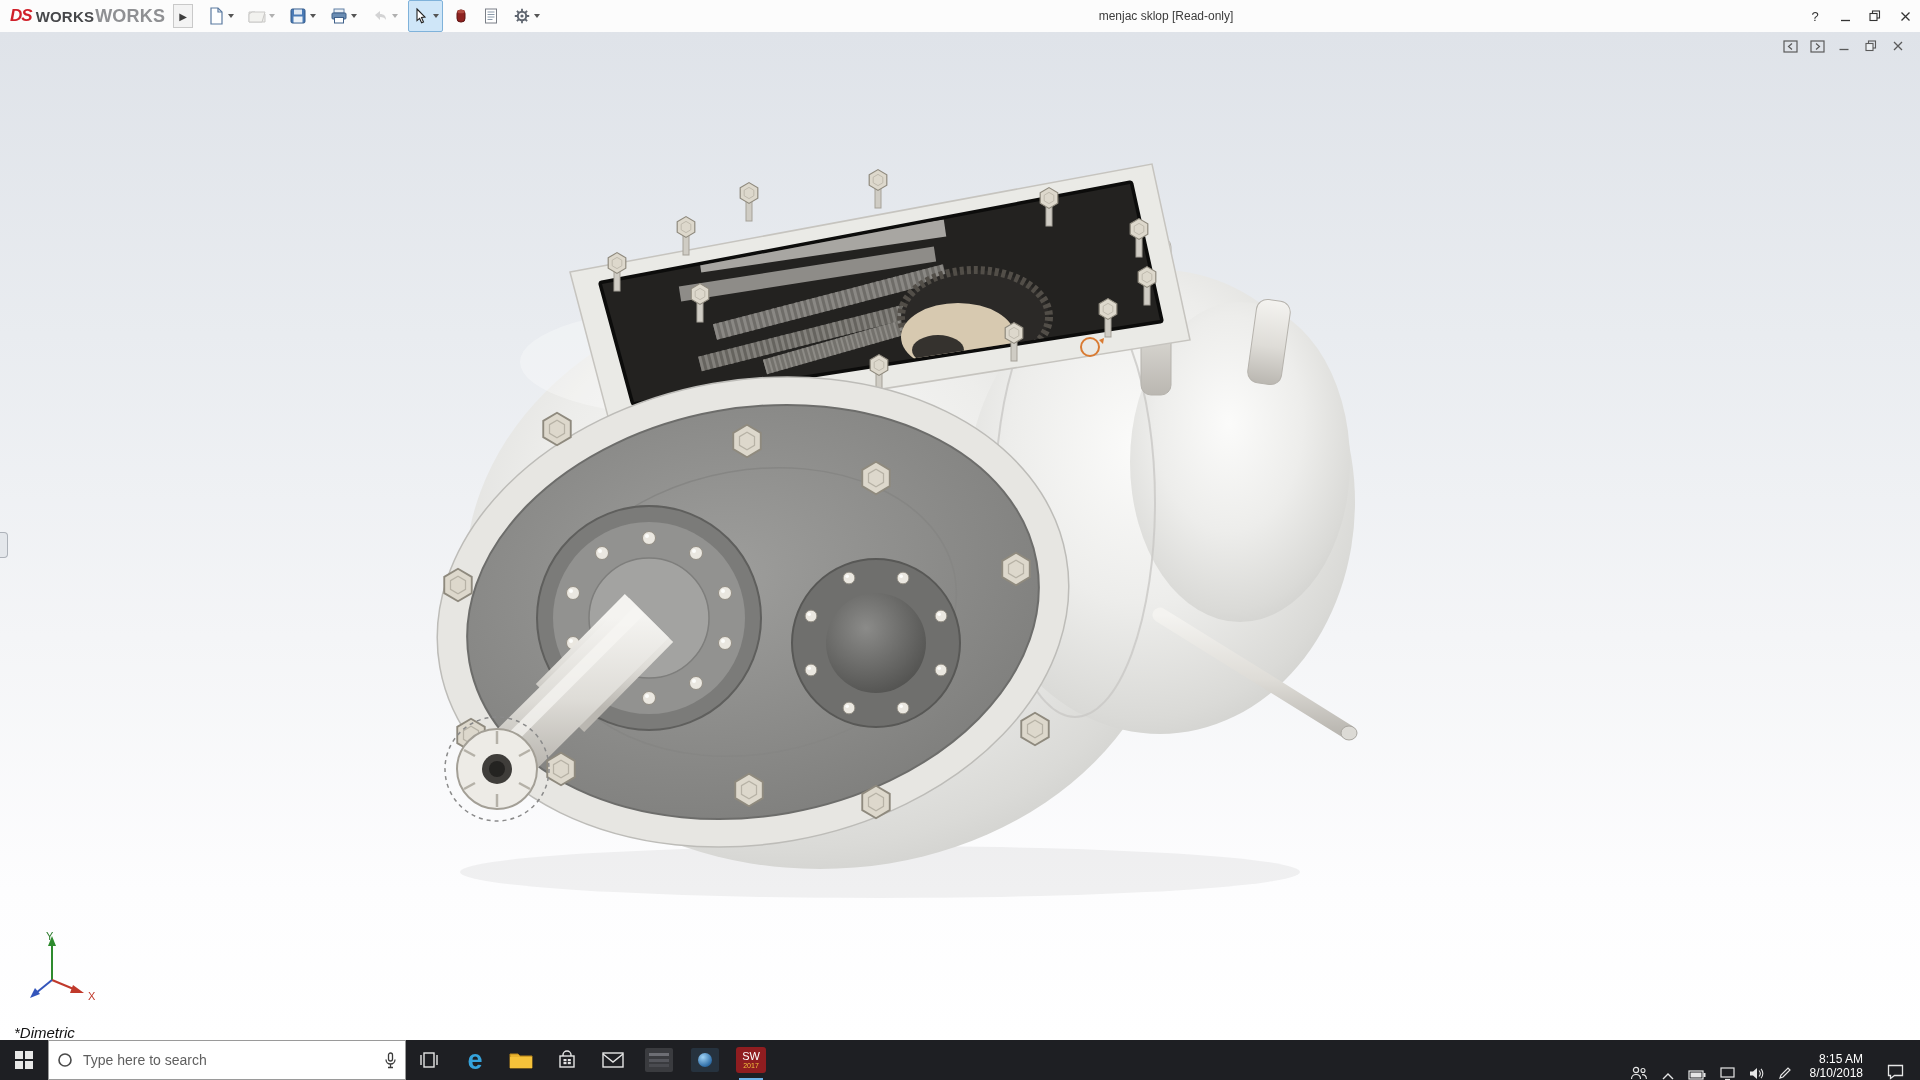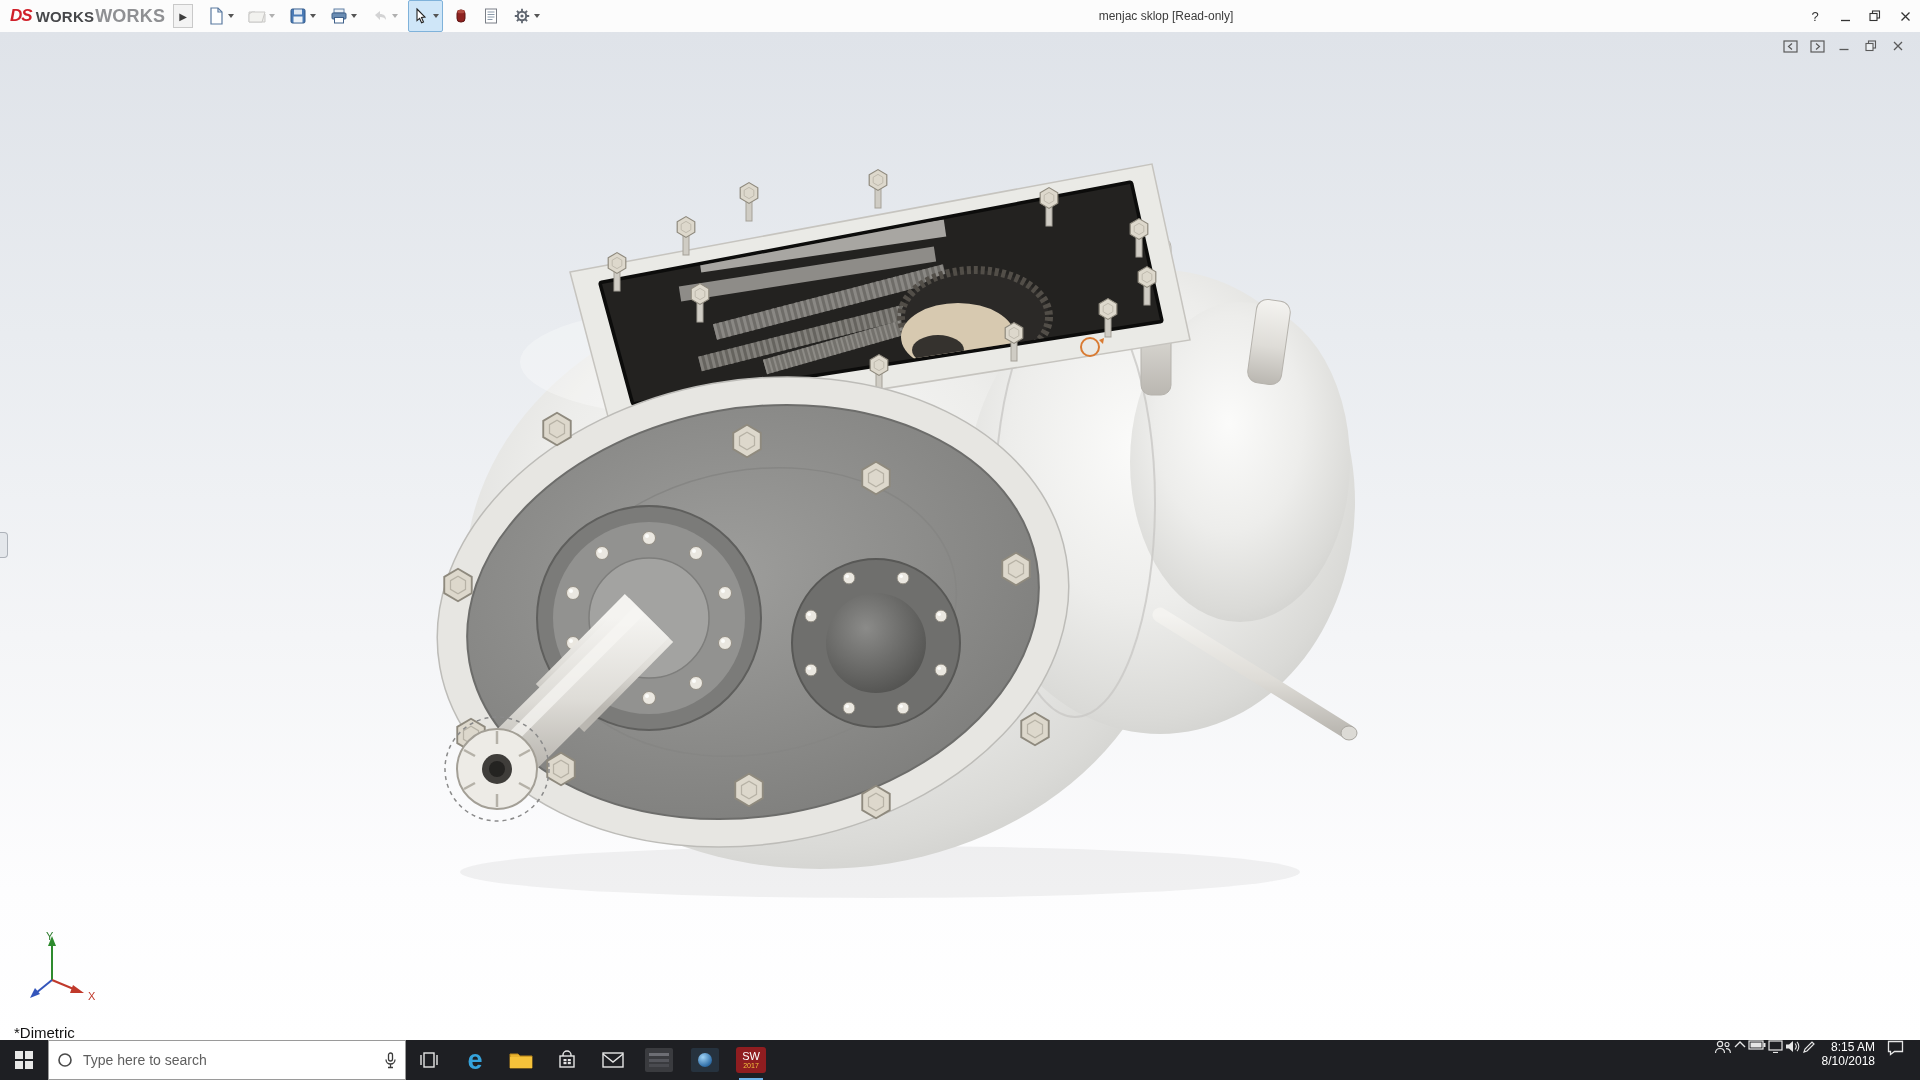--- a/index.html
+++ b/index.html
@@ -22,40 +22,40 @@
   .wtitle{position:absolute;left:1166px;transform:translateX(-50%);top:0;height:20px;line-height:32px;font-size:12px;color:#3c3c3c;white-space:nowrap;}
   .winctl{position:absolute;right:0;top:0;height:32px;display:flex;align-items:center;}
   .winctl .wbtn{width:30px;height:28px;display:flex;align-items:center;justify-content:center;color:#333;font-size:13px;cursor:pointer;}
 
   
   .viewport{position:absolute;top:32px;left:0;right:0;height:1008px;overflow:hidden;
     background:linear-gradient(180deg,#dfe3e9 0%,#e9ecf0 30%,#f4f5f7 60%,#fdfdfe 85%,#ffffff 100%);}
   .doc-controls{position:absolute;top:6px;right:14px;display:flex;gap:11px;align-items:center;}
   .doc-controls .dbtn{width:16px;height:16px;display:flex;align-items:center;justify-content:center;cursor:pointer;}
   .splitter{position:absolute;left:0;top:500px;width:7px;height:24px;background:#e4e7eb;border:1px solid #adb2b9;border-left:none;border-radius:0 4px 4px 0;cursor:pointer;}
-  .view-label{position:absolute;left:14px;top:992px;font-size:15px;color:#111;}
+  .view-label{position:absolute;left:14px;top:992px;font-size:15px;color:#111;font-style:italic;}
   .triad{position:absolute;left:14px;top:896px;}
 
   
   .taskbar{position:absolute;left:0;right:0;bottom:0;height:40px;background:#1e1f23;display:flex;align-items:stretch;}
   .startbtn{width:48px;display:flex;align-items:center;justify-content:center;cursor:pointer;}
   .searchbox{width:340px;background:#ffffff;border:1px solid #9a9a9a;display:flex;align-items:center;padding:8px 8px;gap:8px;}
   .searchbox input{flex:1;border:none;outline:none;font-size:14px;color:#333;font-family:"Liberation Sans",sans-serif;background:transparent;}
   .searchbox input::placeholder{color:#5f5f5f;}
   .tslot{width:46px;display:flex;align-items:center;justify-content:center;cursor:pointer;position:relative;}
   .tslot .openline{position:absolute;bottom:0;left:11px;width:24px;height:2px;background:#6cb2e8;}
   .edge-e{font-size:27px;font-weight:bold;color:#35a3dc;line-height:1;}
   .sw-icon{width:30px;height:26px;background:#8f1d20;border-radius:3px;display:flex;flex-direction:column;align-items:center;justify-content:center;}
   .sw-icon .l1{color:#fff;font-weight:normal;font-size:11px;line-height:11px;}
   .sw-icon .l2{color:#f4c33c;font-size:7px;line-height:8px;}
   .app1-icon{width:28px;height:24px;background:#3a3b3f;border-radius:2px;position:relative;overflow:hidden;}
   .app1-icon::after{content:"";position:absolute;left:4px;top:5px;width:20px;height:3px;background:#6d6e74;box-shadow:0 6px 0 #55565c,0 11px 0 #4a4b50;}
   .app2-icon{width:28px;height:24px;background:#26323e;border-radius:2px;display:flex;align-items:center;justify-content:center;}
   .app2-icon .ball{width:14px;height:14px;border-radius:50%;background:radial-gradient(circle at 35% 30%,#9fd2f5,#2f6ea8 70%,#1d4a74);}
-  .tray{margin-left:auto;display:flex;align-items:flex-start;gap:2px;padding-right:10px;}
+  .tray{margin-left:auto;display:flex;align-items:flex-end;gap:14px;padding-right:10px;}
   .trayicon{display:flex;align-items:center;justify-content:center;cursor:pointer;}
   .clock{display:flex;flex-direction:column;align-items:flex-end;justify-content:center;color:#fff;font-size:12px;line-height:14px;cursor:pointer;padding:0 4px;}
   .action{padding:0 6px;display:flex;align-items:center;cursor:pointer;}
 </style>
 </head>
 <body>
 
 <div class="screen">
 
   <div class="titlebar">

